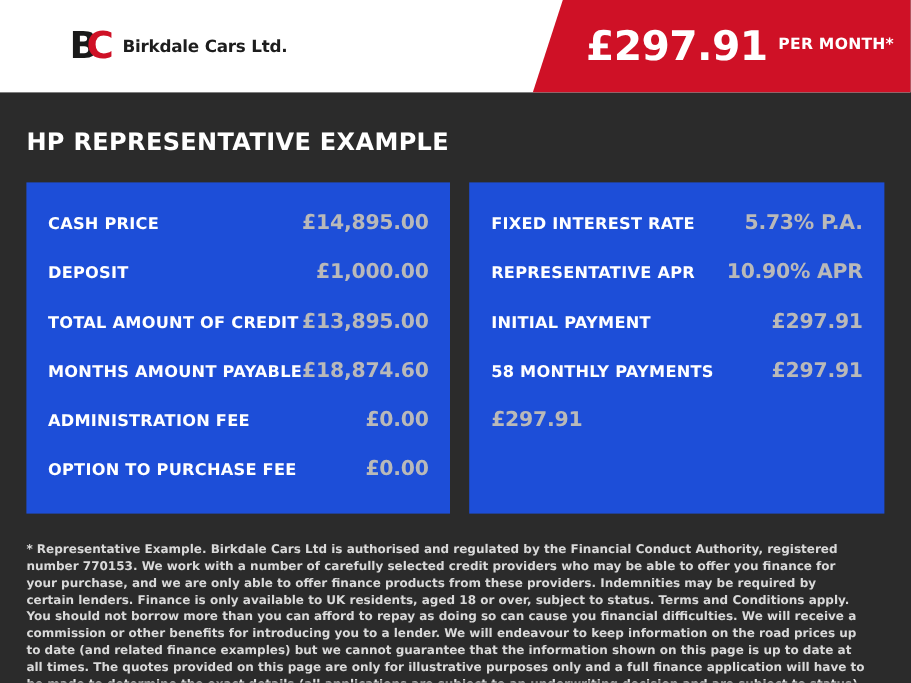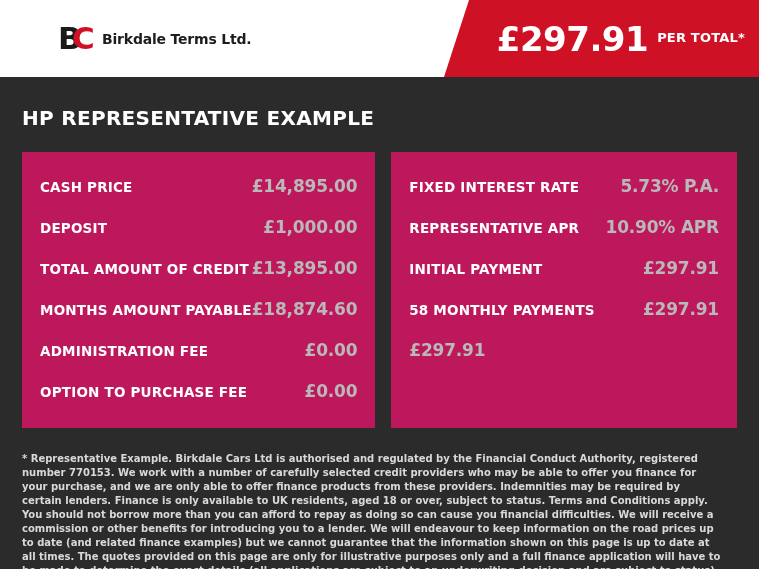--- a/index.html
+++ b/index.html
@@ -120,21 +120,21 @@
   }
 
   
   .panels {
     display: flex;
     gap: 16px;
     margin: 22px 22px 0 22px;
   }
   .panel {
     flex: 1 1 0;
-    background: #be185d;
+    background: #1d4ed8;
     padding: 14px 18px 16px 18px;
   }
   .row {
     display: flex;
     justify-content: space-between;
     align-items: baseline;
     padding: 10px 0 10px 0;
     height: 41px;
   }
   .row .label {
@@ -170,27 +170,27 @@
 <body>
 
 <div class="page">
 
   <div class="header">
     <div class="brand">
       <span class="logo-mark">
         <span class="b">B</span>
         <span class="c">C</span>
       </span>
-      <span class="brand-name">Birkdale Terms Ltd.</span>
+      <span class="brand-name">Birkdale Cars Ltd.</span>
     </div>
 
     <div class="price-banner"></div>
     <div class="price-content">
       <span class="price-amount">£297.91</span>
-      <span class="price-per">PER TOTAL*</span>
+      <span class="price-per">PER MONTH*</span>
     </div>
   </div>
 
   <h1 class="section-title">HP REPRESENTATIVE EXAMPLE</h1>
 
   <div class="panels">
 
     <div class="panel">
       <div class="row">
         <span class="label">CASH PRICE</span>

